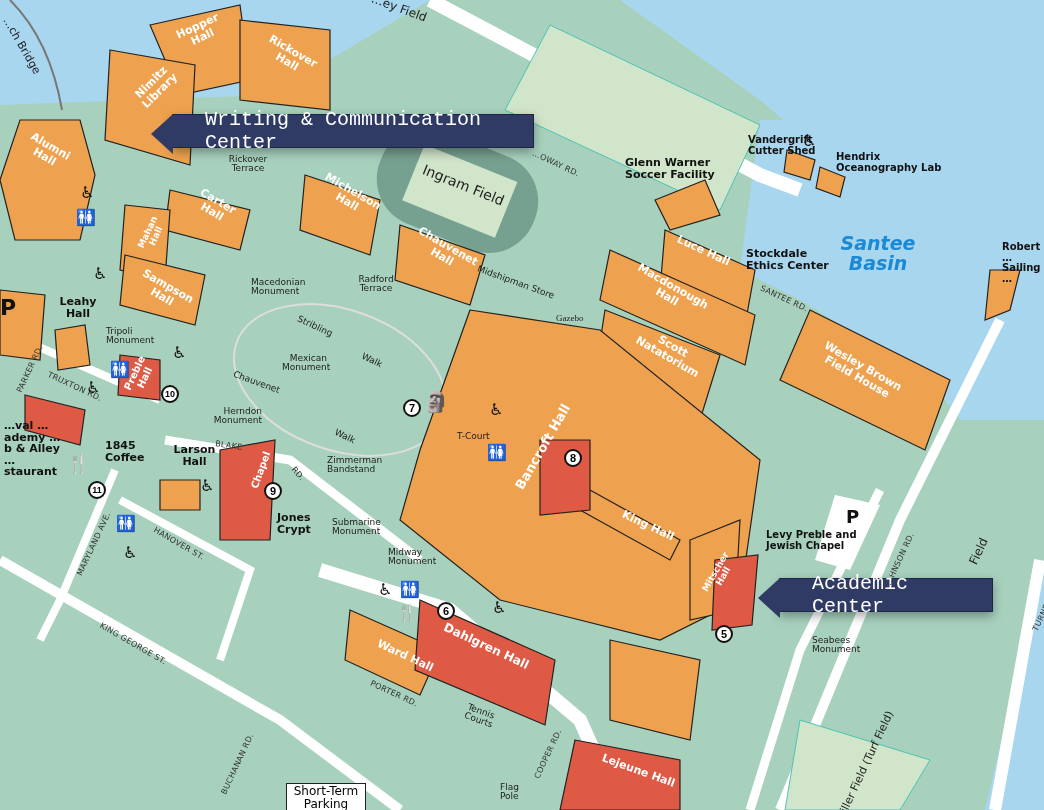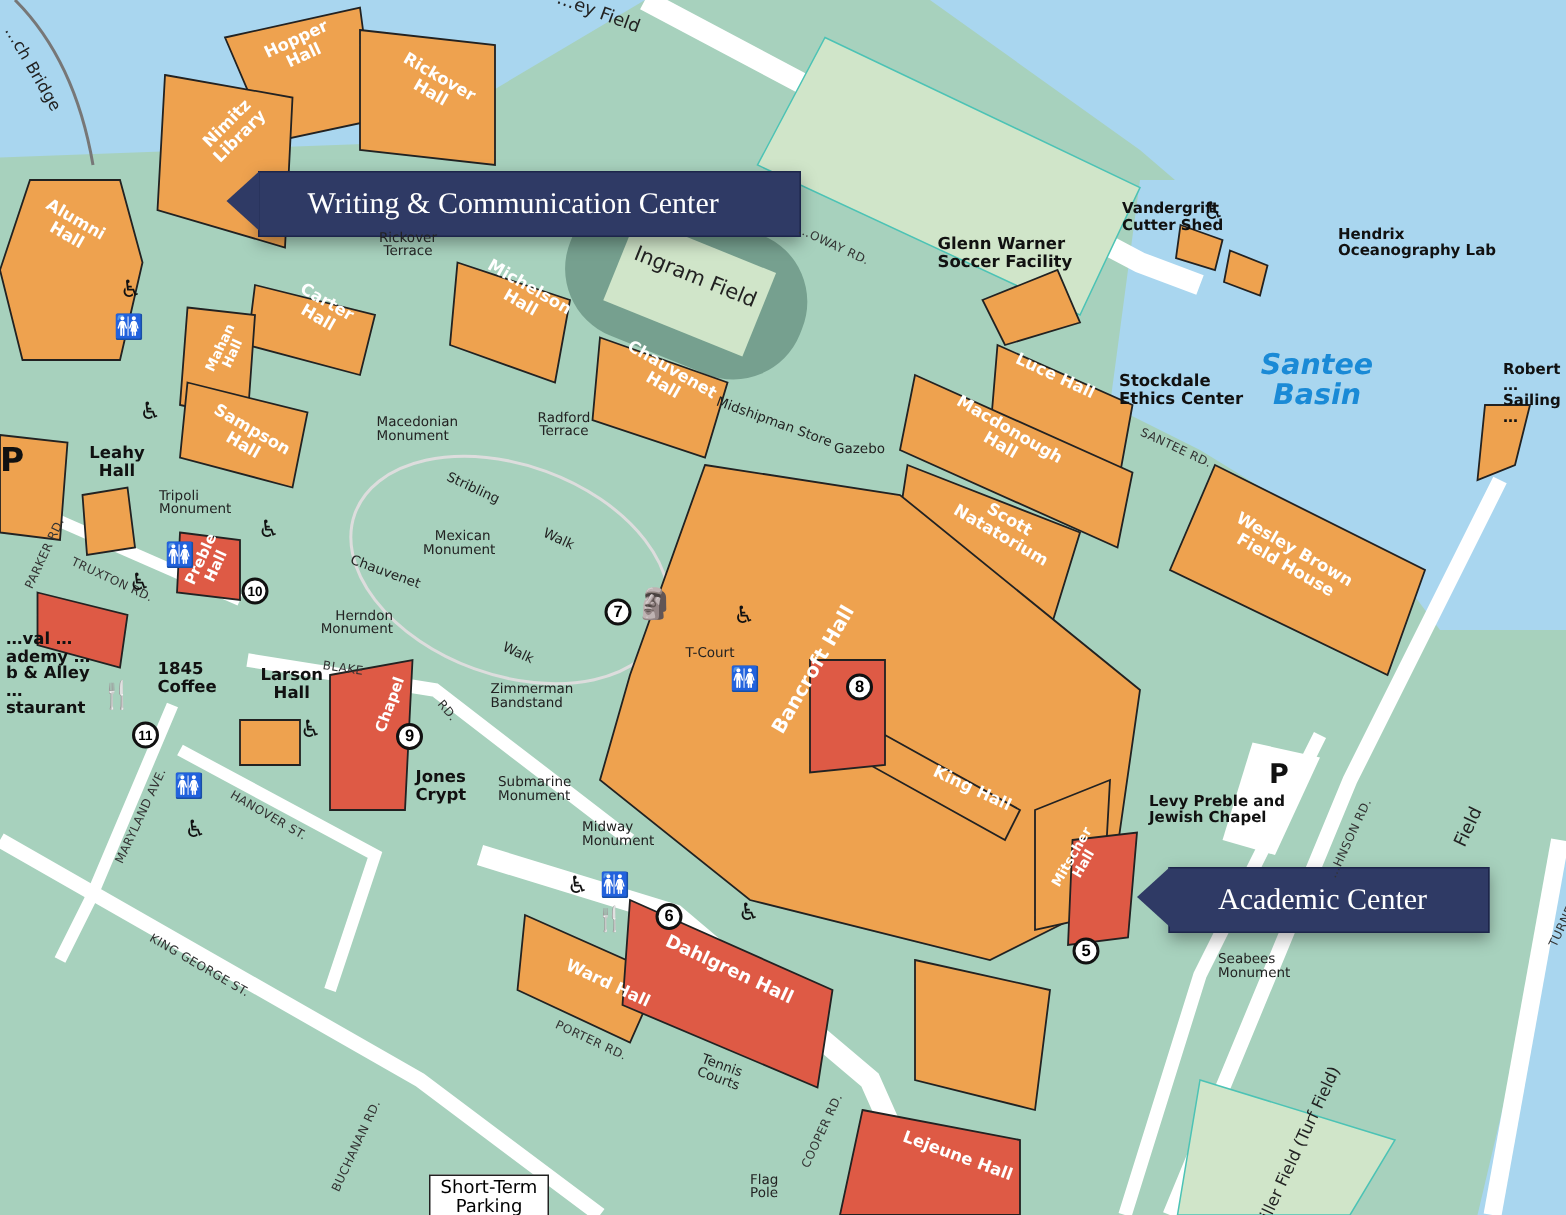--- a/index.html
+++ b/index.html
@@ -6,21 +6,21 @@
   body { width:1044px; height:810px; overflow:hidden; position:relative; background:#a7d1bd; font-family:"DejaVu Sans", sans-serif; }
   #map { position:absolute; left:0; top:0; width:1044px; height:810px; }
   .lbl { position:absolute; font-family:"DejaVu Sans", sans-serif; color:#111; white-space:nowrap; line-height:1.05; }
   .lbl.small { font-size:9px; color:#222; }
   .lbl.mid { font-size:11px; font-weight:bold; }
   .lbl.bld { color:#fff; font-weight:bold; font-size:11px; text-align:center; }
   .lbl.road { font-size:8px; color:#333; letter-spacing:0.3px; }
   .lbl.field { font-size:12px; color:#222; }
   .lbl.water { color:#1a8ad6; font-style:italic; font-weight:bold; font-size:19px; text-align:center; }
   .num { position:absolute; width:18px; height:18px; border-radius:50%; background:#fff; border:2px solid #111; font:bold 11px "Liberation Sans", sans-serif; display:flex; align-items:center; justify-content:center; box-sizing:border-box; }
-  .callout { position:absolute; height:44px; background:#2f3a65; color:#fff; font-family:Liberation Serif, serif; font-size:20px; display:flex; align-items:center; padding:0 18px 0 32px; box-sizing:border-box; box-shadow:0 4px 10px rgba(0,0,0,0.35); border:1px solid #1d254a; }
+  .callout { position:absolute; height:34px; background:#2f3a65; color:#fff; font-family:Liberation Mono, monospace; font-size:20px; display:flex; align-items:center; padding:0 18px 0 32px; box-sizing:border-box; box-shadow:0 4px 10px rgba(0,0,0,0.35); border:1px solid #1d254a; }
   .callout::before { content:""; position:absolute; left:-22px; top:-1px; border-top:20px solid transparent; border-bottom:20px solid transparent; border-right:22px solid #2f3a65; }
   .sign { position:absolute; background:#fff; border:1px solid #222; font-size:12px; text-align:center; padding:1px 6px; line-height:1.1; }
   .icon { position:absolute; font-size:16px; color:#111; line-height:1; }
 </style>
 </head>
 <body>
 
 <svg id="map" viewBox="0 0 1044 810" xmlns="http://www.w3.org/2000/svg">
 
   <polygon points="0,0 1044,0 1044,230 935,250 760,100 620,0 430,0 270,95 0,105" fill="#a9d6ef"></polygon>
@@ -125,38 +125,38 @@
 <div class="lbl bld" style="left:375px;top:650px;transform:rotate(25deg);">Ward Hall</div>
 <div class="lbl bld" style="left:600px;top:765px;transform:rotate(20deg);">Lejeune Hall</div>
 
 <div class="lbl mid" style="left:58px;top:296px;width:40px;white-space:normal;text-align:center;">Leahy Hall</div>
 <div class="lbl mid" style="left:172px;top:444px;width:45px;white-space:normal;text-align:center;">Larson Hall</div>
 <div class="lbl mid" style="left:277px;top:512px;width:40px;white-space:normal;">Jones Crypt</div>
 <div class="lbl mid" style="left:105px;top:440px;width:45px;white-space:normal;">1845 Coffee</div>
 <div class="lbl mid" style="left:4px;top:420px;width:60px;white-space:normal;">…val …ademy …b &amp; Alley …staurant</div>
 <div class="lbl mid" style="left:625px;top:157px;width:90px;white-space:normal;">Glenn Warner Soccer Facility</div>
 <div class="lbl mid" style="left:720px;top:135px;width:75px;white-space:normal;font-size:10px;margin-left:28px;">Vandergrift Cutter Shed</div>
-<div class="lbl mid" style="left:892px;top:152px;width:110px;white-space:normal;font-size:10px;">Hendrix Oceanography Lab</div>
+<div class="lbl mid" style="left:836px;top:152px;width:110px;white-space:normal;font-size:10px;">Hendrix Oceanography Lab</div>
 <div class="lbl mid" style="left:746px;top:248px;width:85px;white-space:normal;font-size:11px;">Stockdale Ethics Center</div>
 <div class="lbl mid" style="left:1002px;top:242px;width:45px;white-space:normal;font-size:10px;">Robert … Sailing …</div>
 <div class="lbl mid" style="left:766px;top:530px;width:100px;white-space:normal;font-size:10px;">Levy Preble and Jewish Chapel</div>
 <div class="sign" style="left:286px;top:783px;width:66px;">Short-Term Parking</div>
 
-<div class="lbl small" style="left:228px;top:155px;width:40px;white-space:normal;text-align:center;margin-left:24px;">Rickover Terrace</div>
+<div class="lbl small" style="left:228px;top:155px;width:40px;white-space:normal;text-align:center;">Rickover Terrace</div>
 <div class="lbl small" style="left:358px;top:275px;width:36px;white-space:normal;text-align:center;">Radford Terrace</div>
 <div class="lbl small" style="left:251px;top:278px;width:60px;white-space:normal;">Macedonian Monument</div>
 <div class="lbl small" style="left:282px;top:354px;width:45px;white-space:normal;text-align:right;">Mexican Monument</div>
 <div class="lbl small" style="left:212px;top:407px;width:50px;white-space:normal;text-align:right;">Herndon Monument</div>
 <div class="lbl small" style="left:106px;top:327px;width:45px;white-space:normal;">Tripoli Monument</div>
 <div class="lbl small" style="left:327px;top:456px;width:55px;white-space:normal;">Zimmerman Bandstand</div>
 <div class="lbl small" style="left:332px;top:518px;width:55px;white-space:normal;">Submarine Monument</div>
 <div class="lbl small" style="left:388px;top:548px;width:45px;white-space:normal;">Midway Monument</div>
 <div class="lbl small" style="left:812px;top:636px;width:50px;white-space:normal;">Seabees Monument</div>
 <div class="lbl small" style="left:475px;top:278px;transform:rotate(20deg);">Midshipman Store</div>
-<div class="lbl small" style="left:556px;top:296px;">Gazebo</div>
+<div class="lbl small" style="left:556px;top:314px;font-family:Liberation Serif, serif;">Gazebo</div>
 <div class="lbl small" style="left:457px;top:432px;">T-Court</div>
 <div class="lbl small" style="left:465px;top:708px;width:35px;white-space:normal;transform:rotate(20deg);">Tennis Courts</div>
 <div class="lbl small" style="left:500px;top:783px;width:25px;white-space:normal;">Flag Pole</div>
 <div class="lbl small" style="left:296px;top:322px;transform:rotate(25deg);">Stribling</div>
 <div class="lbl small" style="left:361px;top:356px;transform:rotate(25deg);">Walk</div>
 <div class="lbl small" style="left:232px;top:378px;transform:rotate(20deg);">Chauvenet</div>
 <div class="lbl small" style="left:334px;top:432px;transform:rotate(25deg);">Walk</div>
 
 <div class="lbl road" style="left:530px;top:160px;transform:rotate(25deg);">…OWAY RD.</div>
 <div class="lbl road" style="left:758px;top:295px;transform:rotate(25deg);">SANTEE RD.</div>

